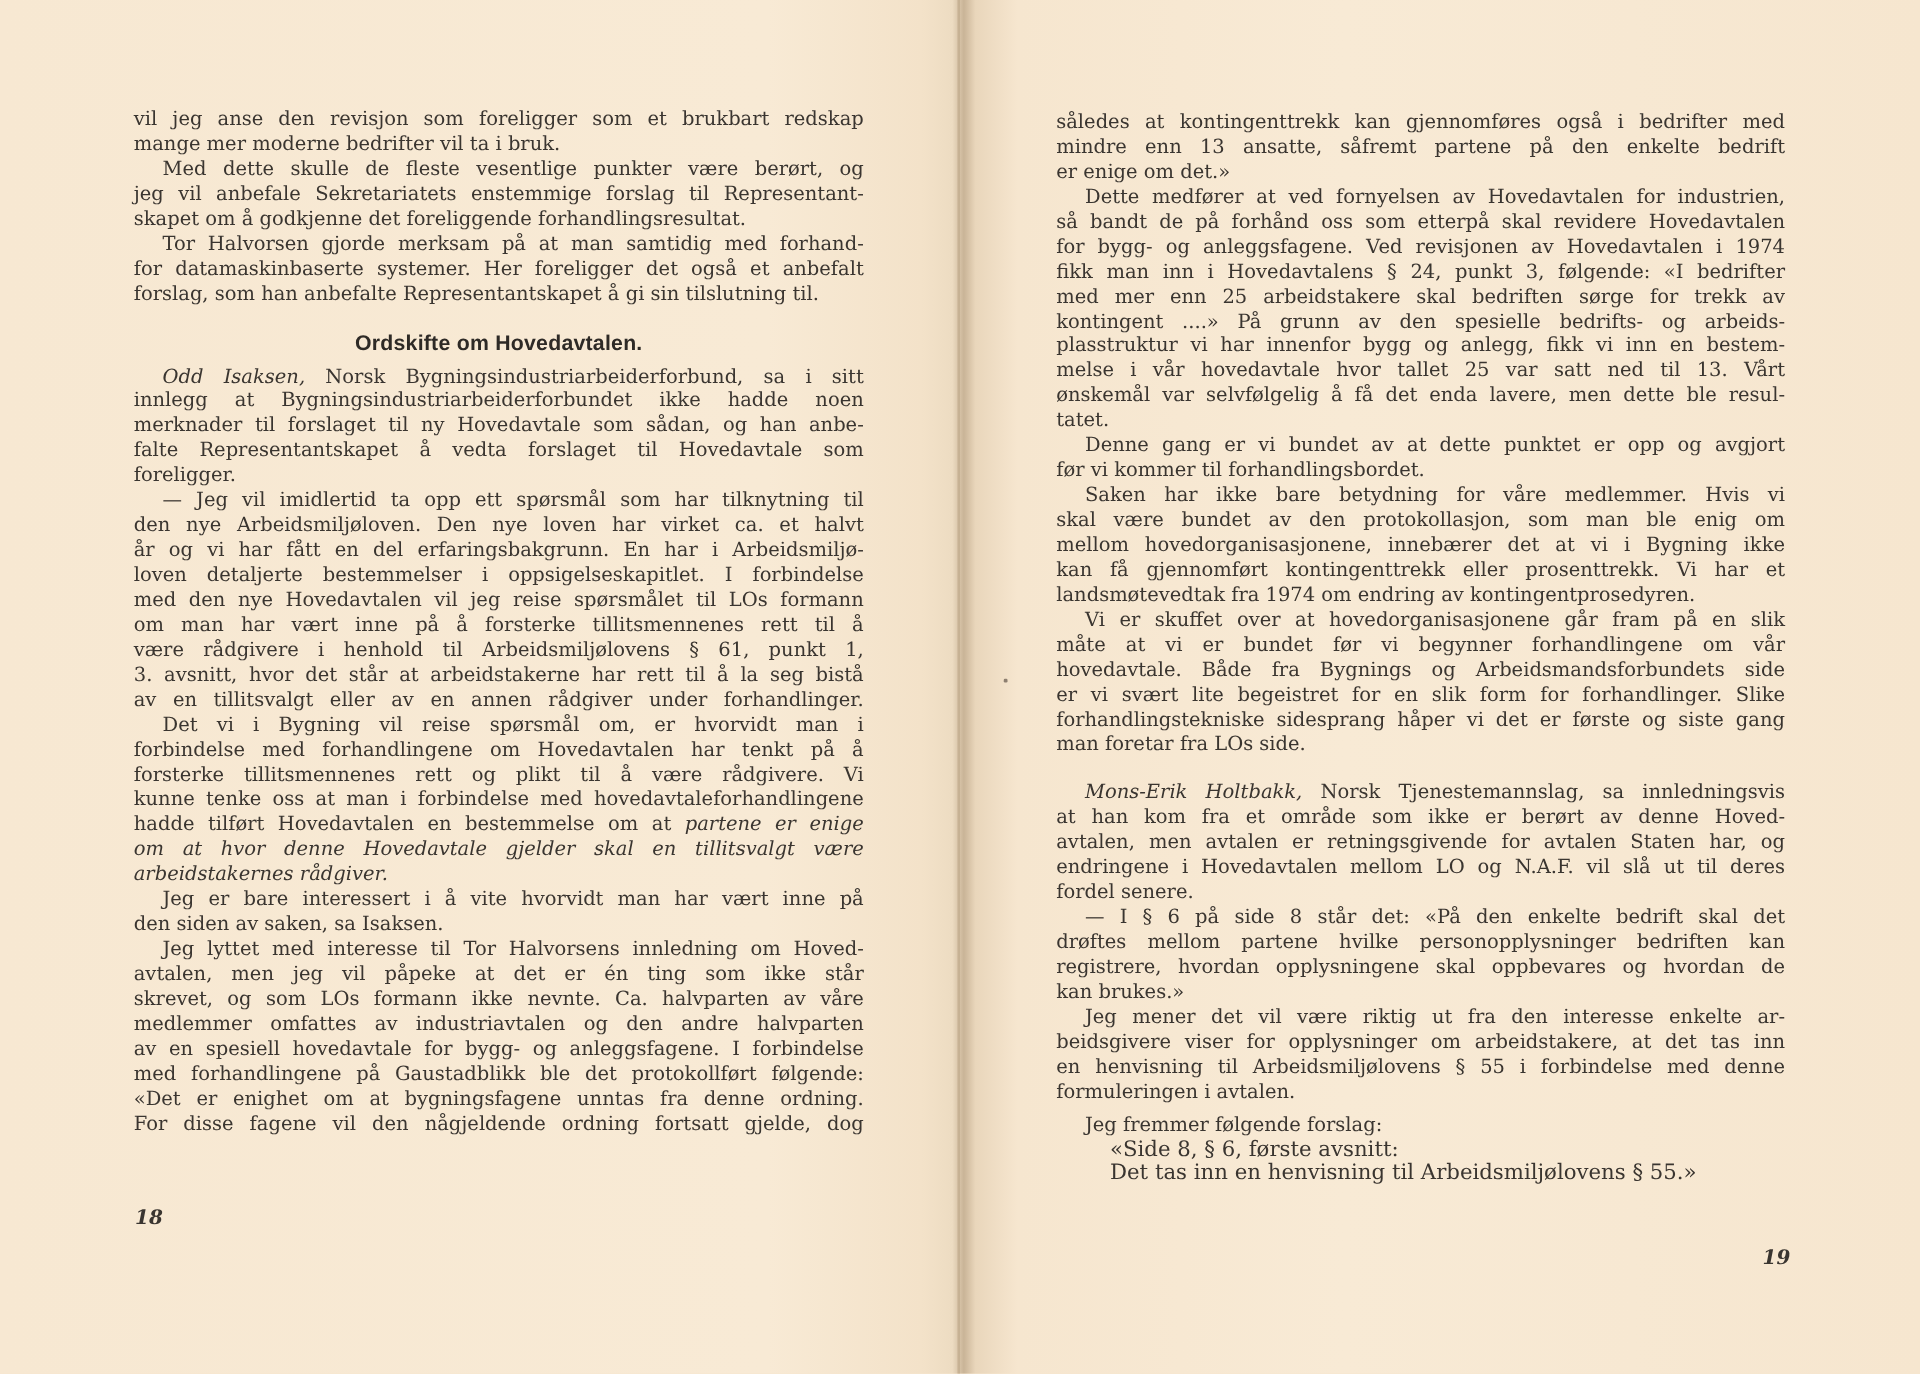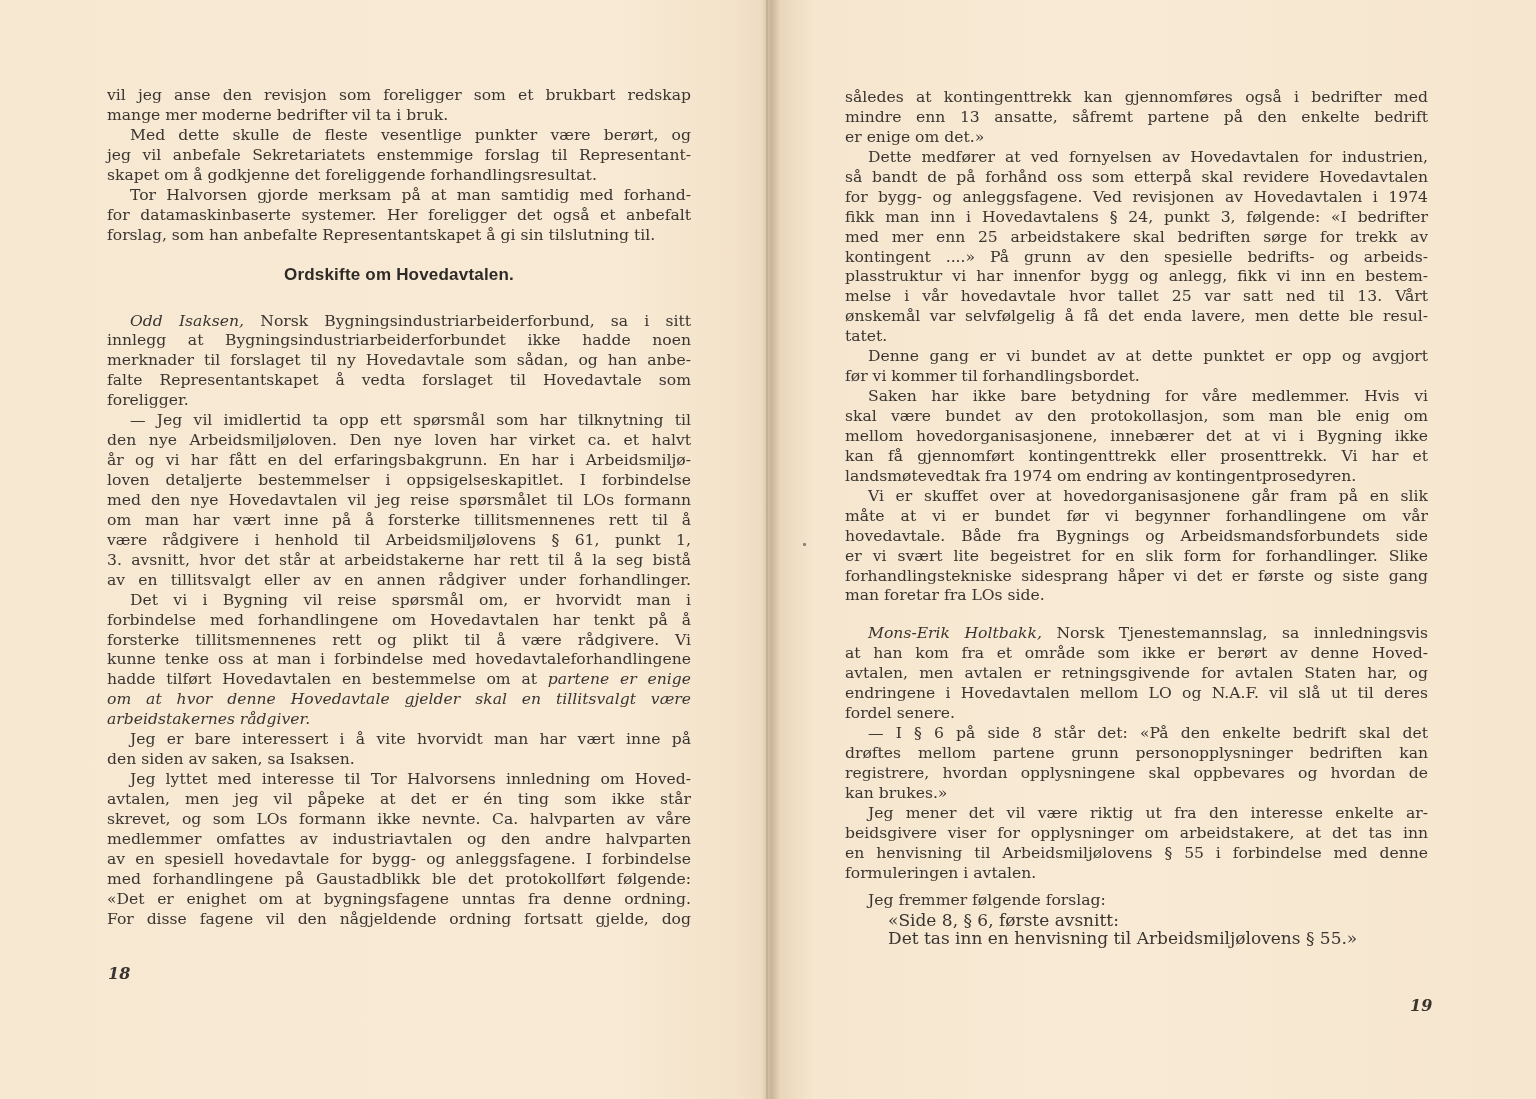--- a/index.html
+++ b/index.html
@@ -32,21 +32,21 @@
   .left-text { left: 107px; top: 86px; width: 584px; }
   .right-text { left: 845px; top: 88px; width: 583px; }
   .line { display: block; white-space: nowrap; text-align-last: justify; text-align: justify; height: 19.95px; }
   .line.last { text-align-last: left; }
   .ind { padding-left: 23px; }
   .it { font-style: italic; }
   .heading {
     font-family: "Liberation Sans", "DejaVu Sans", sans-serif;
     font-weight: bold; font-size: 17px; color: #2e2a26;
     text-align: center; display: block; height: 20px;
-    margin: 19px 0 27px 0; letter-spacing: 0.2px;
+    margin: 19px 0 7px 0; letter-spacing: 0.2px;
   }
   .gap { display: block; height: 18px; }
   .gap-small { display: block; height: 7px; }
   .quote-line { display: block; font-size: 17px; height: 18px; line-height: 18px; padding-left: 43px; white-space: nowrap; }
   .page-num {
     position: absolute; font-size: 16px; font-weight: bold; color: #3a3530; font-style: italic;
   }
   .pn-left { left: 108px; top: 964px; }
   .pn-right { left: 1410px; top: 996px; }
   .speck { position: absolute; left: 803px; top: 543px; width: 3px; height: 3px; background: #8d7f70; border-radius: 1px; }
@@ -135,21 +135,21 @@
   <span class="line last">man foretar fra LOs side.</span>
 
   <span class="gap"></span>
 
   <span class="line ind"><span class="it">Mons-Erik Holtbakk,</span><span> Norsk Tjenestemannslag, sa innledningsvis</span></span>
   <span class="line">at han kom fra et område som ikke er berørt av denne Hoved-</span>
   <span class="line">avtalen, men avtalen er retningsgivende for avtalen Staten har, og</span>
   <span class="line">endringene i Hovedavtalen mellom LO og N.A.F. vil slå ut til deres</span>
   <span class="line last">fordel senere.</span>
   <span class="line ind">— I § 6 på side 8 står det: «På den enkelte bedrift skal det</span>
-  <span class="line">drøftes mellom partene grunn personopplysninger bedriften kan</span>
+  <span class="line">drøftes mellom partene hvilke personopplysninger bedriften kan</span>
   <span class="line">registrere, hvordan opplysningene skal oppbevares og hvordan de</span>
   <span class="line last">kan brukes.»</span>
   <span class="line ind">Jeg mener det vil være riktig ut fra den interesse enkelte ar-</span>
   <span class="line">beidsgivere viser for opplysninger om arbeidstakere, at det tas inn</span>
   <span class="line">en henvisning til Arbeidsmiljølovens § 55 i forbindelse med denne</span>
   <span class="line last">formuleringen i avtalen.</span>
   <span class="gap-small"></span>
   <span class="line ind last">Jeg fremmer følgende forslag:</span>
   <span class="quote-line">«Side 8, § 6, første avsnitt:</span>
   <span class="quote-line">Det tas inn en henvisning til Arbeidsmiljølovens § 55.»</span>

